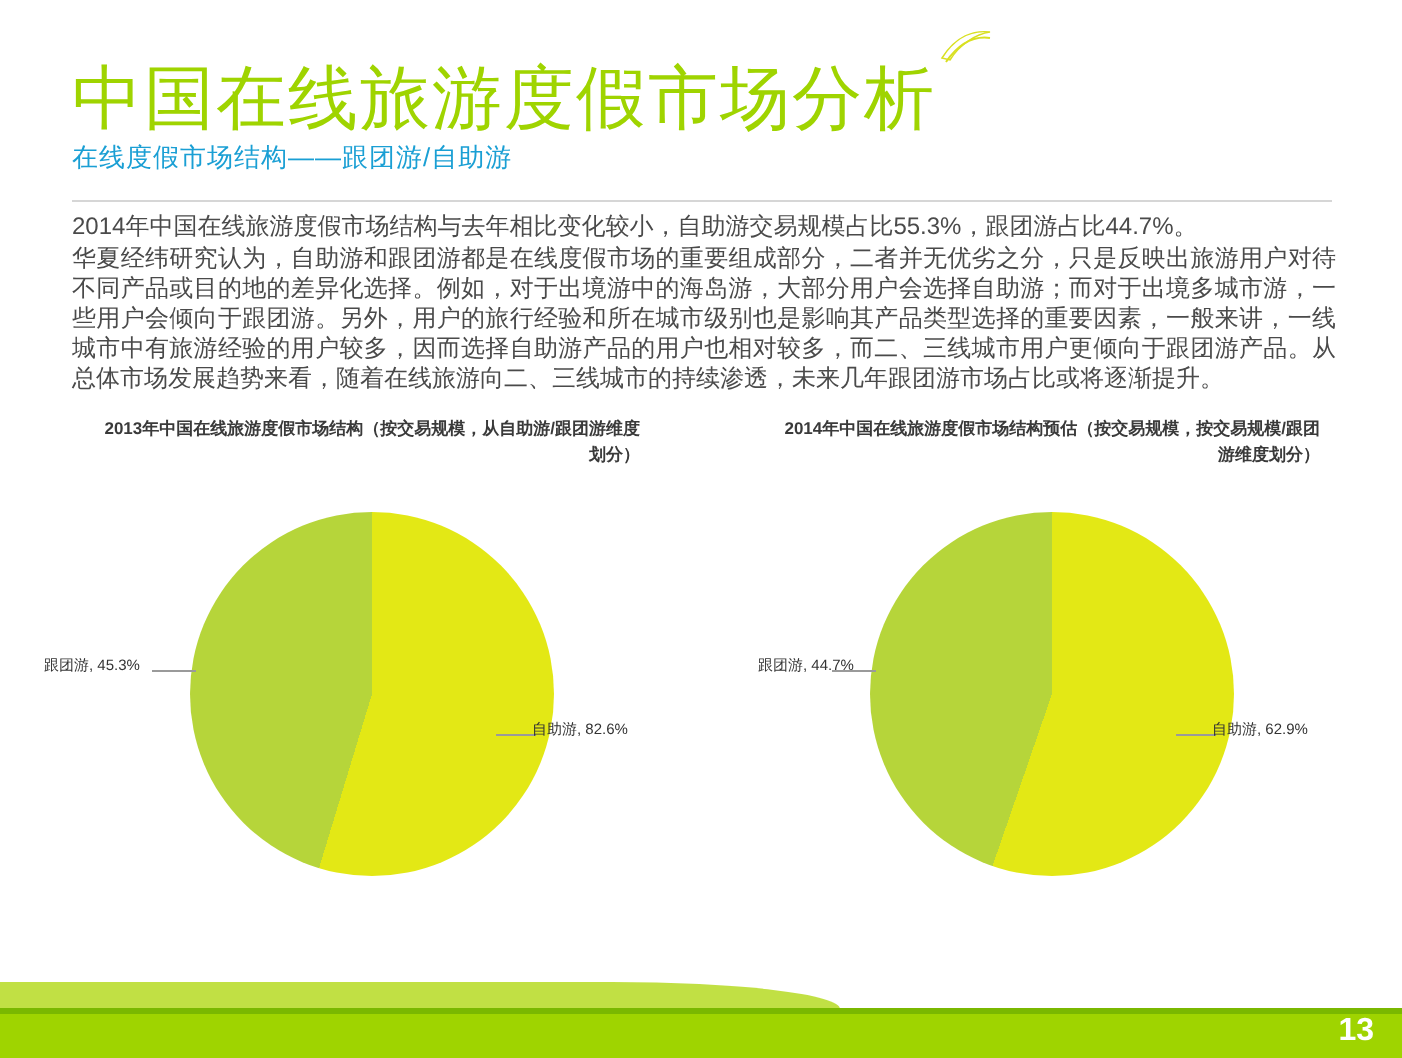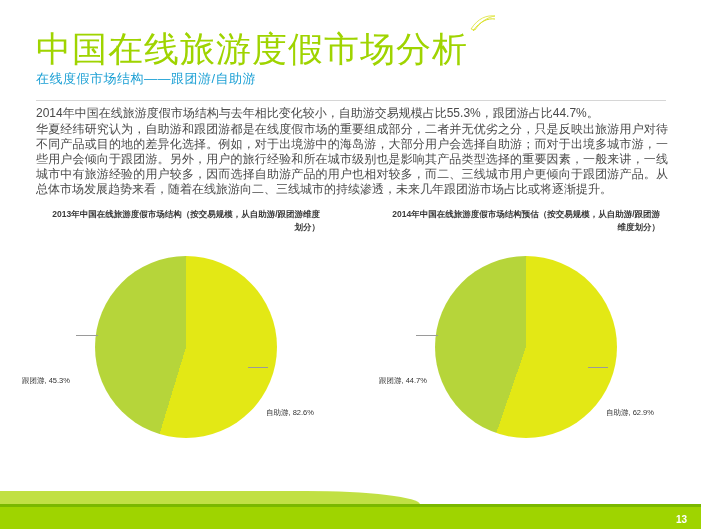--- a/index.html
+++ b/index.html
@@ -120,21 +120,20 @@
     width: 182px;
     height: 182px;
     border-radius: 50%;
   }
 
   .lbl {
     position: absolute;
     font-size: 7.5px;
     color: #333333;
     white-space: nowrap;
-    margin-top: 48px;
   }
   .leader {
     position: absolute;
     background: #9a9a9a;
     height: 1px;
   }
 
   
   .lbl-l-a { left: 2px;   top: 120px; }
   .lbl-l-b { left: 246px; top: 152px; }
@@ -178,21 +177,21 @@
     height: 28px;
     background: #bede3a;
     border-bottom-right-radius: 120px 28px;
     border-top-right-radius: 220px 26px;
     opacity: 0.95;
   }
   .page-num {
     position: absolute;
     right: 14px;
     bottom: 4px;
-    font-size: 10px;
+    font-size: 16px;
     font-weight: bold;
     color: #ffffff;
   }
 </style>
 </head>
 <body>
 
 <div class="logo-block">
   <svg class="logo-mark" viewBox="0 0 52 36">
     <path d="M2 30 C16 8, 34 2, 50 4 C36 6, 20 16, 10 32 Z" fill="#ffffff" stroke="#d9e021" stroke-width="1.5"></path>
@@ -216,21 +215,21 @@
     <div class="pie-wrap">
       <div class="pie" id="pie-2013" style="background: conic-gradient(rgb(227, 232, 21) 0deg, rgb(227, 232, 21) 196.92deg, rgb(182, 213, 58) 196.92deg, rgb(182, 213, 58) 360deg);"></div>
     </div>
     <div class="leader leader-l-a"></div>
     <div class="leader leader-l-b"></div>
     <div class="lbl lbl-l-a">跟团游, 45.3%</div>
     <div class="lbl lbl-l-b">自助游, 82.6%</div>
   </div>
 
   <div class="chart-box right">
-    <div class="chart-title">2014年中国在线旅游度假市场结构预估（按交易规模，从自助游/跟团游维度划分）</div>
+    <div class="chart-title">2014年中国在线旅游度假市场结构预估（按交易规模，按交易规模/跟团游维度划分）</div>
     <div class="pie-wrap">
       <div class="pie" id="pie-2014" style="background: conic-gradient(rgb(227, 232, 21) 0deg, rgb(227, 232, 21) 199.08deg, rgb(182, 213, 58) 199.08deg, rgb(182, 213, 58) 360deg);"></div>
     </div>
     <div class="leader leader-r-a"></div>
     <div class="leader leader-r-b"></div>
     <div class="lbl lbl-r-a">跟团游, 44.7%</div>
     <div class="lbl lbl-r-b">自助游, 62.9%</div>
   </div>
 
 </div>

